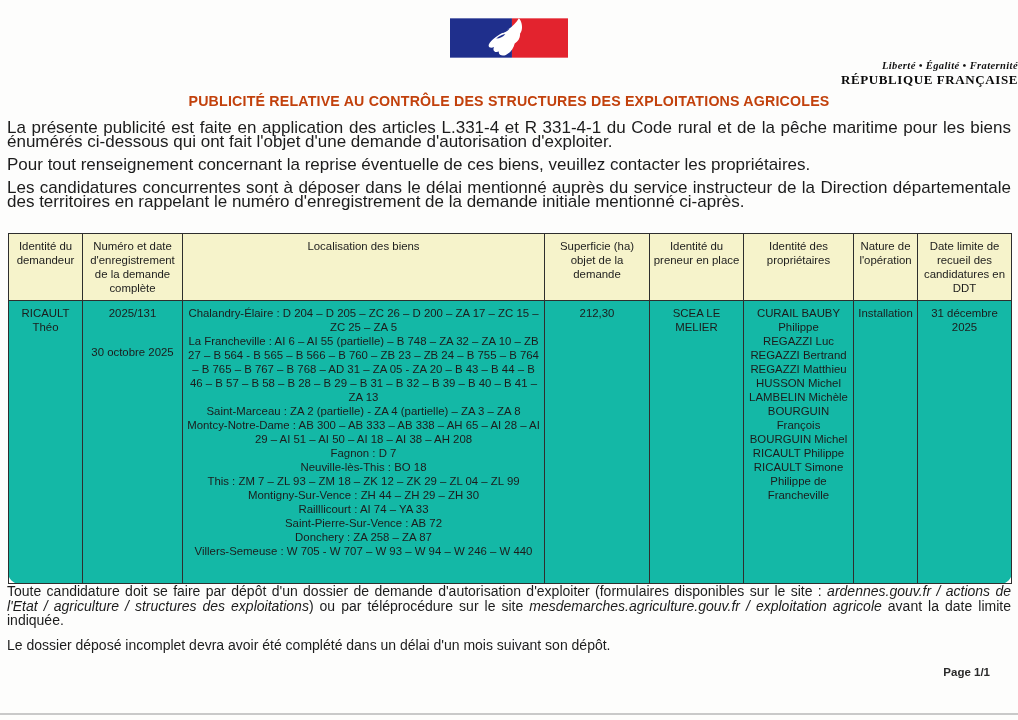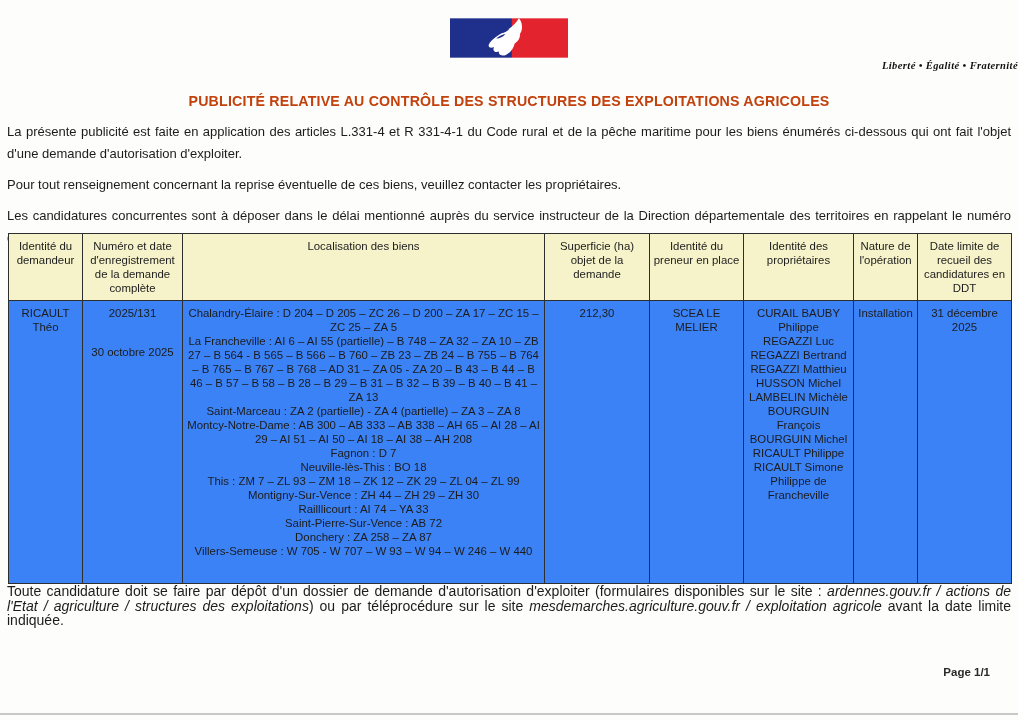--- a/index.html
+++ b/index.html
@@ -31,30 +31,31 @@
   .doc-title {
     position: absolute; top: 93px; left: 0; width: 100%;
     text-align: center; font-weight: bold; font-size: 14.2px; letter-spacing: 0.2px;
     color: #c2410c;
   }
 
   
   .intro { position: absolute; top: 121px; left: 7px; width: 1004px; }
   .intro p {
     margin: 0 0 9px 0;
-    font-size: 13px; line-height: 22px;
+    font-size: 17px; line-height: 14px;
     text-align: justify;
   }
 
   
   table.structures {
     position: absolute; top: 233px; left: 8px;
     width: 1003px;
     border-collapse: collapse; table-layout: fixed;
-    background: #3b82f6;
+    background: #14b8a6;
+    border-radius: 12px;
   }
   table.structures th, table.structures td {
     border: 1px solid #2e2e2e;
     vertical-align: top;
     text-align: center;
     font-size: 11.4px;
     line-height: 14px;
     padding: 5px 3px;
     overflow: hidden;
   }
@@ -89,20 +90,21 @@
   <div class="logo-block">
     <svg class="flag" viewBox="0 0 120 40" xmlns="http://www.w3.org/2000/svg">
       <rect x="0" y="0" width="120" height="40" fill="#ffffff"></rect>
       <rect x="0" y="0" width="63" height="40" fill="#1f2f8c"></rect>
       <rect x="63" y="0" width="57" height="40" fill="#e3232e"></rect>
       <path fill="#ffffff" d="M70,0 C67,5 63,9 57,12.5 C49,17 41.5,21.5 39.5,26.5 C38.5,29.5 41.5,30.8 44.8,29.2 C42.8,32.8 45.8,35.4 49.8,33.8 C48.8,36.8 52.8,39 56.8,37.2 C61.6,35 64.6,30.5 65.8,25.5 C69.4,23.4 71.6,19.6 71.2,15.8 C73.8,12.6 73.8,6.4 71.8,2.4 C71.2,1.4 70.6,0.6 70,0 Z"></path>
       <path fill="#1f2f8c" d="M52,15 C55,12.5 58,11 60.5,10.5 C58.5,13 55.5,14.8 52,15 Z"></path>
       <path fill="#1f2f8c" d="M47,20.5 C50,18 53.5,16.3 56.3,16 C54,19 50.5,20.6 47,20.5 Z"></path>
     </svg>
     <div class="motto">Liberté • Égalité • Fraternité</div>
+    <div class="republic">RÉPUBLIQUE FRANÇAISE</div>
   </div>
 
   <div class="doc-title">PUBLICITÉ RELATIVE AU CONTRÔLE DES STRUCTURES DES EXPLOITATIONS AGRICOLES</div>
 
   <div class="intro">
     <p>La présente publicité est faite en application des articles L.331-4 et R 331-4-1 du Code rural et de la pêche maritime pour les biens énumérés ci-dessous qui ont fait l'objet d'une demande d'autorisation d'exploiter.</p>
     <p>Pour tout renseignement concernant la reprise éventuelle de ces biens, veuillez contacter les propriétaires.</p>
     <p>Les candidatures concurrentes sont à déposer dans le délai mentionné auprès du service instructeur de la Direction départementale des territoires en rappelant le numéro d'enregistrement de la demande initiale mentionné ci-après.</p>
   </div>
 
@@ -175,18 +177,19 @@
             </div>
         </td>
         <td>Installation</td>
         <td>31 décembre 2025</td>
       </tr>
     </tbody>
   </table>
 
   <div class="foot">
     <p><span>Toute candidature doit se faire par dépôt d'un dossier de demande d'autorisation d'exploiter (formulaires disponibles sur le site : </span><em>ardennes.gouv.fr / actions de l'Etat / agriculture / structures des exploitations</em><span>) ou par téléprocédure sur le site </span><em>mesdemarches.agriculture.gouv.fr / exploitation agricole</em><span> avant la date limite indiquée.</span></p>
+    <p>Le dossier déposé incomplet devra avoir été complété dans un délai d'un mois suivant son dépôt.</p>
   </div>
 
   <div class="page-num">Page 1/1</div>
 
   <div class="scan-edge"></div>
 </div>
 
 </body></html>

